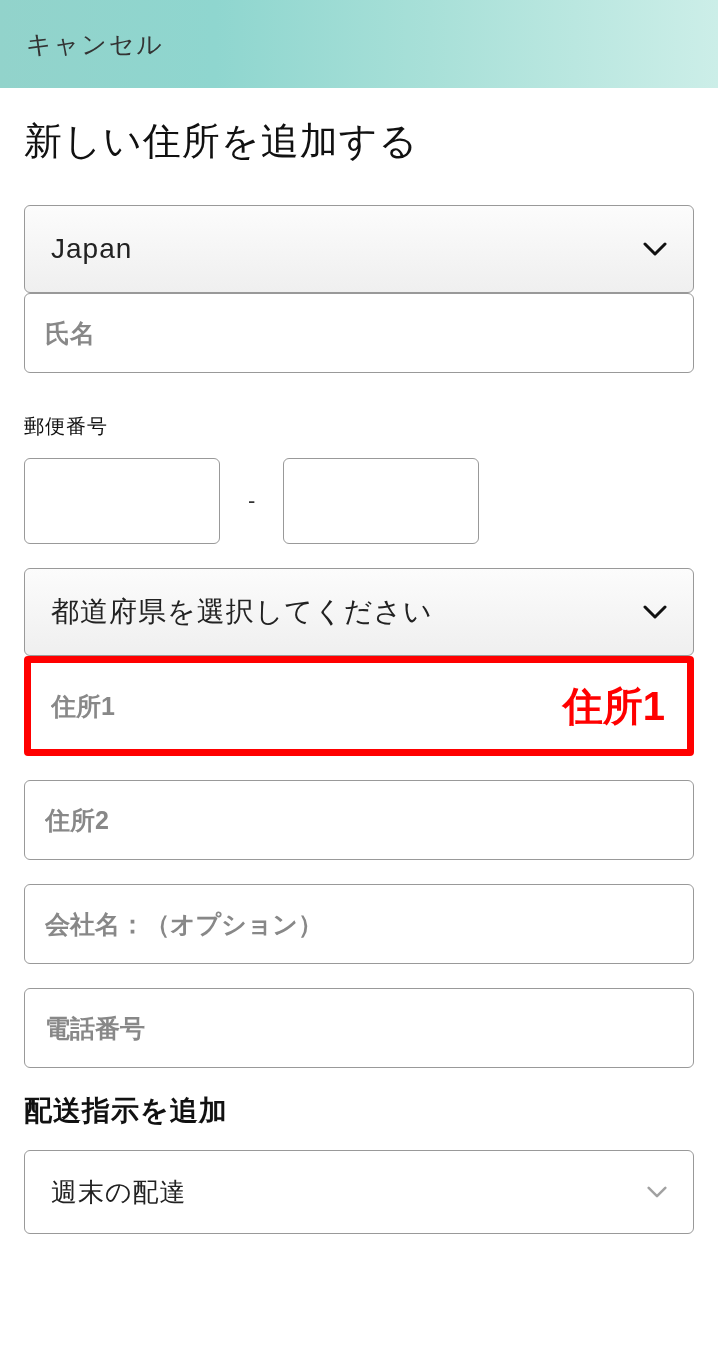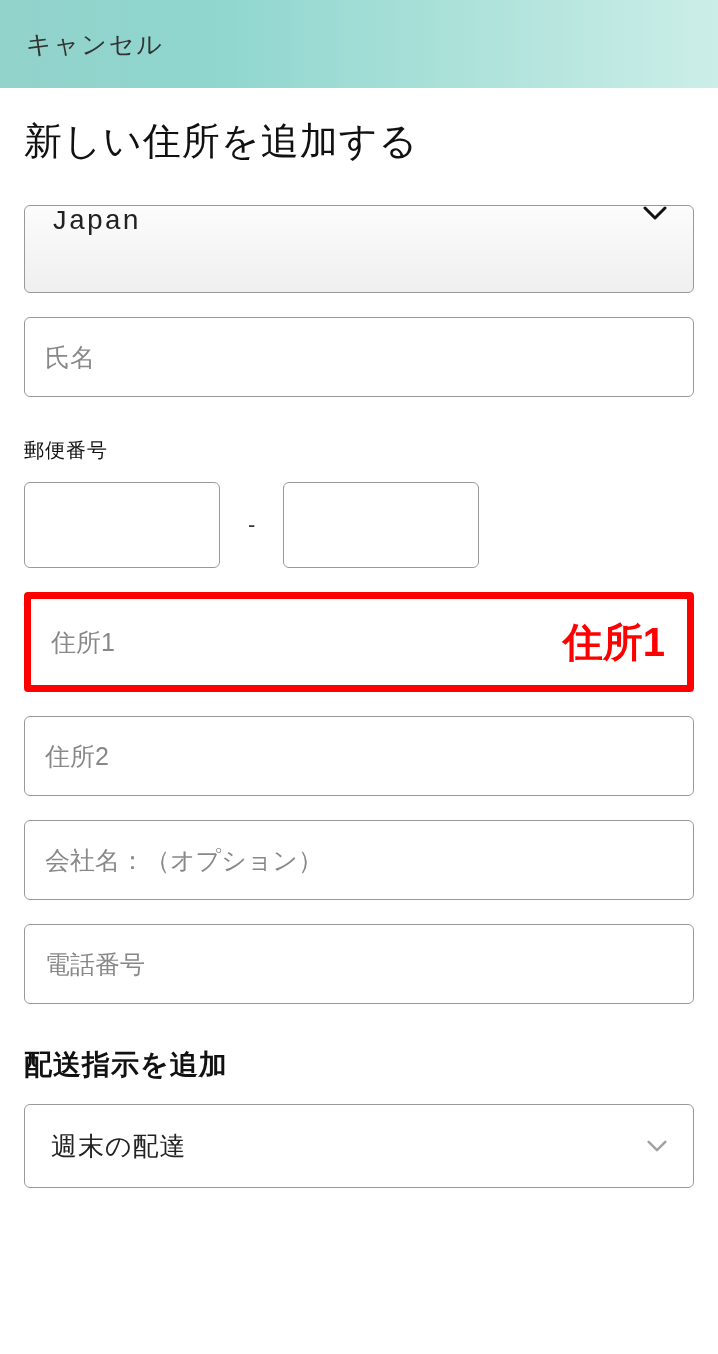--- a/index.html
+++ b/index.html
@@ -39,26 +39,24 @@
       margin-bottom: 38px;
       letter-spacing: 1px;
     }
     .select-box {
       width: 100%;
       height: 88px;
       background: linear-gradient(180deg, #fcfcfc 0%, #efefef 100%);
       border: 1px solid #999999;
       border-radius: 6px;
       display: flex;
-      align-items: flex-start;
+      align-items: center;
       justify-content: space-between;
       padding: 0 26px;
       cursor: pointer;
-      margin-bottom: 24px;
-      font-family: Liberation Mono, monospace;
     }
     .select-label {
       font-size: 28px;
       color: #222222;
       letter-spacing: 1px;
     }
     .chevron {
       width: 24px;
       height: 14px;
     }
@@ -66,20 +64,21 @@
       width: 100%;
       height: 80px;
       border: 1px solid #999999;
       border-radius: 6px;
       padding: 0 20px;
       font-size: 25px;
       color: #333333;
       margin-bottom: 24px;
       outline: none;
       background: #ffffff;
+      font-weight: bold;
     }
     .input-field::placeholder {
       color: #888888;
     }
     .postal-label {
       font-size: 20px;
       color: #111111;
       margin-bottom: 18px;
       margin-top: 16px;
       letter-spacing: 1px;
@@ -124,21 +123,20 @@
       font-size: 40px;
       font-weight: 700;
       color: #ff0000;
       text-shadow: 1px 1px 2px rgba(255,255,255,0.8);
       pointer-events: none;
     }
     .section-title {
       font-size: 28px;
       font-weight: 700;
       color: #111111;
-      margin-top: 18px;
       margin-bottom: 20px;
       letter-spacing: 1px;
     }
     .delivery-select {
       width: 100%;
       height: 84px;
       border: 1px solid #999999;
       border-radius: 6px;
       display: flex;
       align-items: center;
@@ -178,20 +176,26 @@
   <input type="text" class="input-field" placeholder="氏名" style="">
 
   <div class="postal-label">郵便番号</div>
 
   <div class="postal-row">
     <input type="text" class="postal-input" style="">
     <span class="postal-sep">-</span>
     <input type="text" class="postal-input" style="">
   </div>
 
+  <div class="select-box">
+    <span class="select-label">都道府県を選択してください</span>
+    <svg class="chevron" viewBox="0 0 24 14">
+      <path d="M2 2 L12 12 L22 2" stroke="#111" stroke-width="3" fill="none" stroke-linecap="round" stroke-linejoin="round"></path>
+    </svg>
+  </div>
 
   <div class="highlight-box">
     <input type="text" class="input-field" placeholder="住所1" style="">
     <span class="highlight-label">住所1</span>
   </div>
 
   <input type="text" class="input-field" placeholder="住所2" style="">
 
   <input type="text" class="input-field" placeholder="会社名：（オプション）" style="">
 

